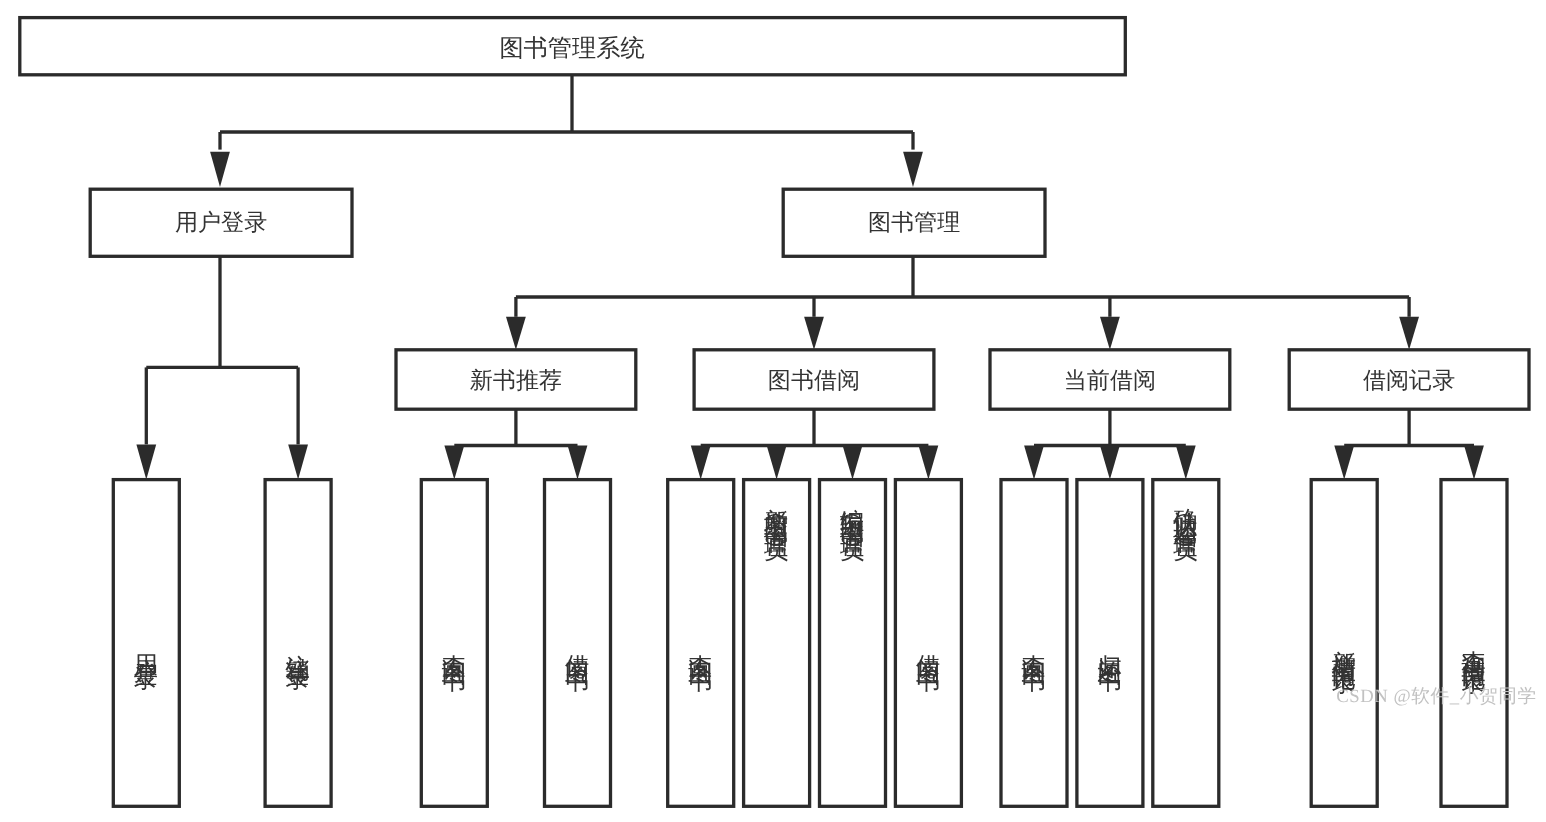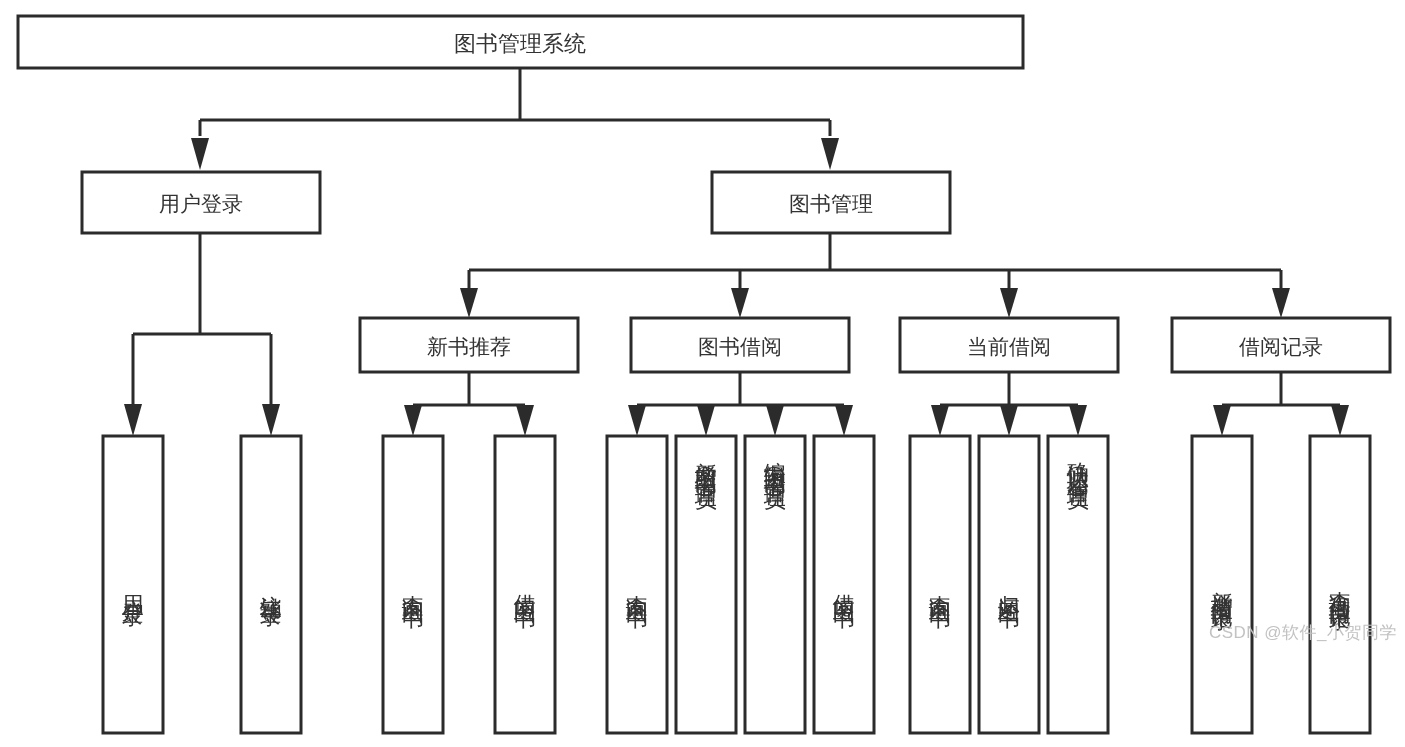--- a/index.html
+++ b/index.html
@@ -30,21 +30,21 @@
     font-family:"Liberation Sans","DejaVu Sans",sans-serif;
     font-size:22px;
     line-height:1.06;
     letter-spacing:4px;
     color:#333333;
     white-space:nowrap;
     text-align:center;
   }
   #watermark{
     position:absolute;right:8px;bottom:4px;
-    font-family:Liberation Sans, sans-serif;
+    font-family:Liberation Serif, serif;
     font-size:17px;color:#c2c2c2;letter-spacing:0.5px;white-space:nowrap;
   }
 </style>
 </head>
 <body>
 
 <div id="diagram-root">
 
   <svg id="diagram-svg" viewBox="0 0 1405 747">
 

